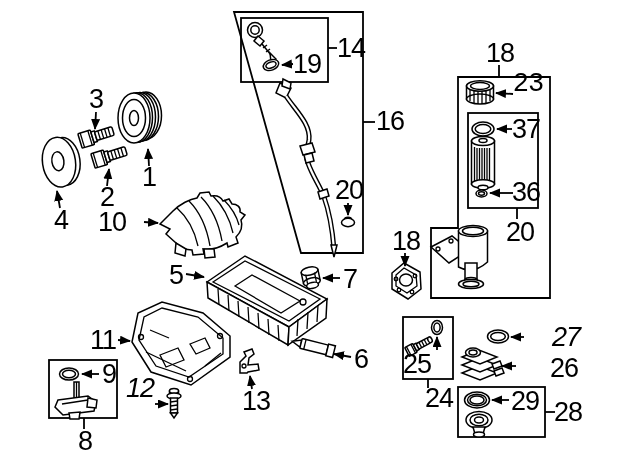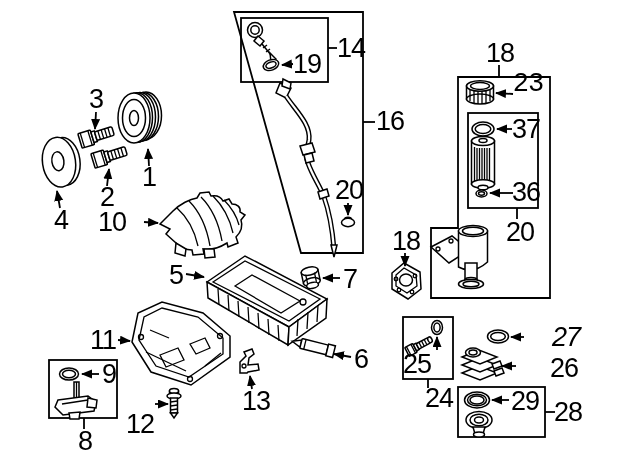--- a/index.html
+++ b/index.html
@@ -347,21 +347,21 @@
 <div class="callout" style="left:107px;top:197px;">2</div>
 <div class="callout" style="left:96px;top:99px;">3</div>
 <div class="callout" style="left:61px;top:220px;">4</div>
 <div class="callout" style="left:176px;top:275px;">5</div>
 <div class="callout" style="left:361px;top:359px;">6</div>
 <div class="callout" style="left:350px;top:279px;">7</div>
 <div class="callout" style="left:85px;top:441px;">8</div>
 <div class="callout" style="left:109px;top:374px;">9</div>
 <div class="callout" style="left:112px;top:222px;">10</div>
 <div class="callout" style="left:103px;top:340px;">11</div>
-<div class="callout" style="left:140px;top:424px;">12</div>
+<div class="callout" style="left:140px;top:388px;font-style:italic;">12</div>
 <div class="callout" style="left:256px;top:401px;">13</div>
 <div class="callout" style="left:351px;top:48px;">14</div>
 <div class="callout" style="left:307px;top:64px;">19</div>
 <div class="callout" style="left:390px;top:121px;">16</div>
 <div class="callout" style="left:349px;top:190px;">20</div>
 <div class="callout" style="left:500px;top:53px;">18</div>
 <div class="callout" style="left:406px;top:241px;">18</div>
 <div class="callout" style="left:520px;top:232px;">20</div>
 <div class="callout" style="left:526px;top:129px;">37</div>
 <div class="callout" style="left:526px;top:192px;">36</div>

